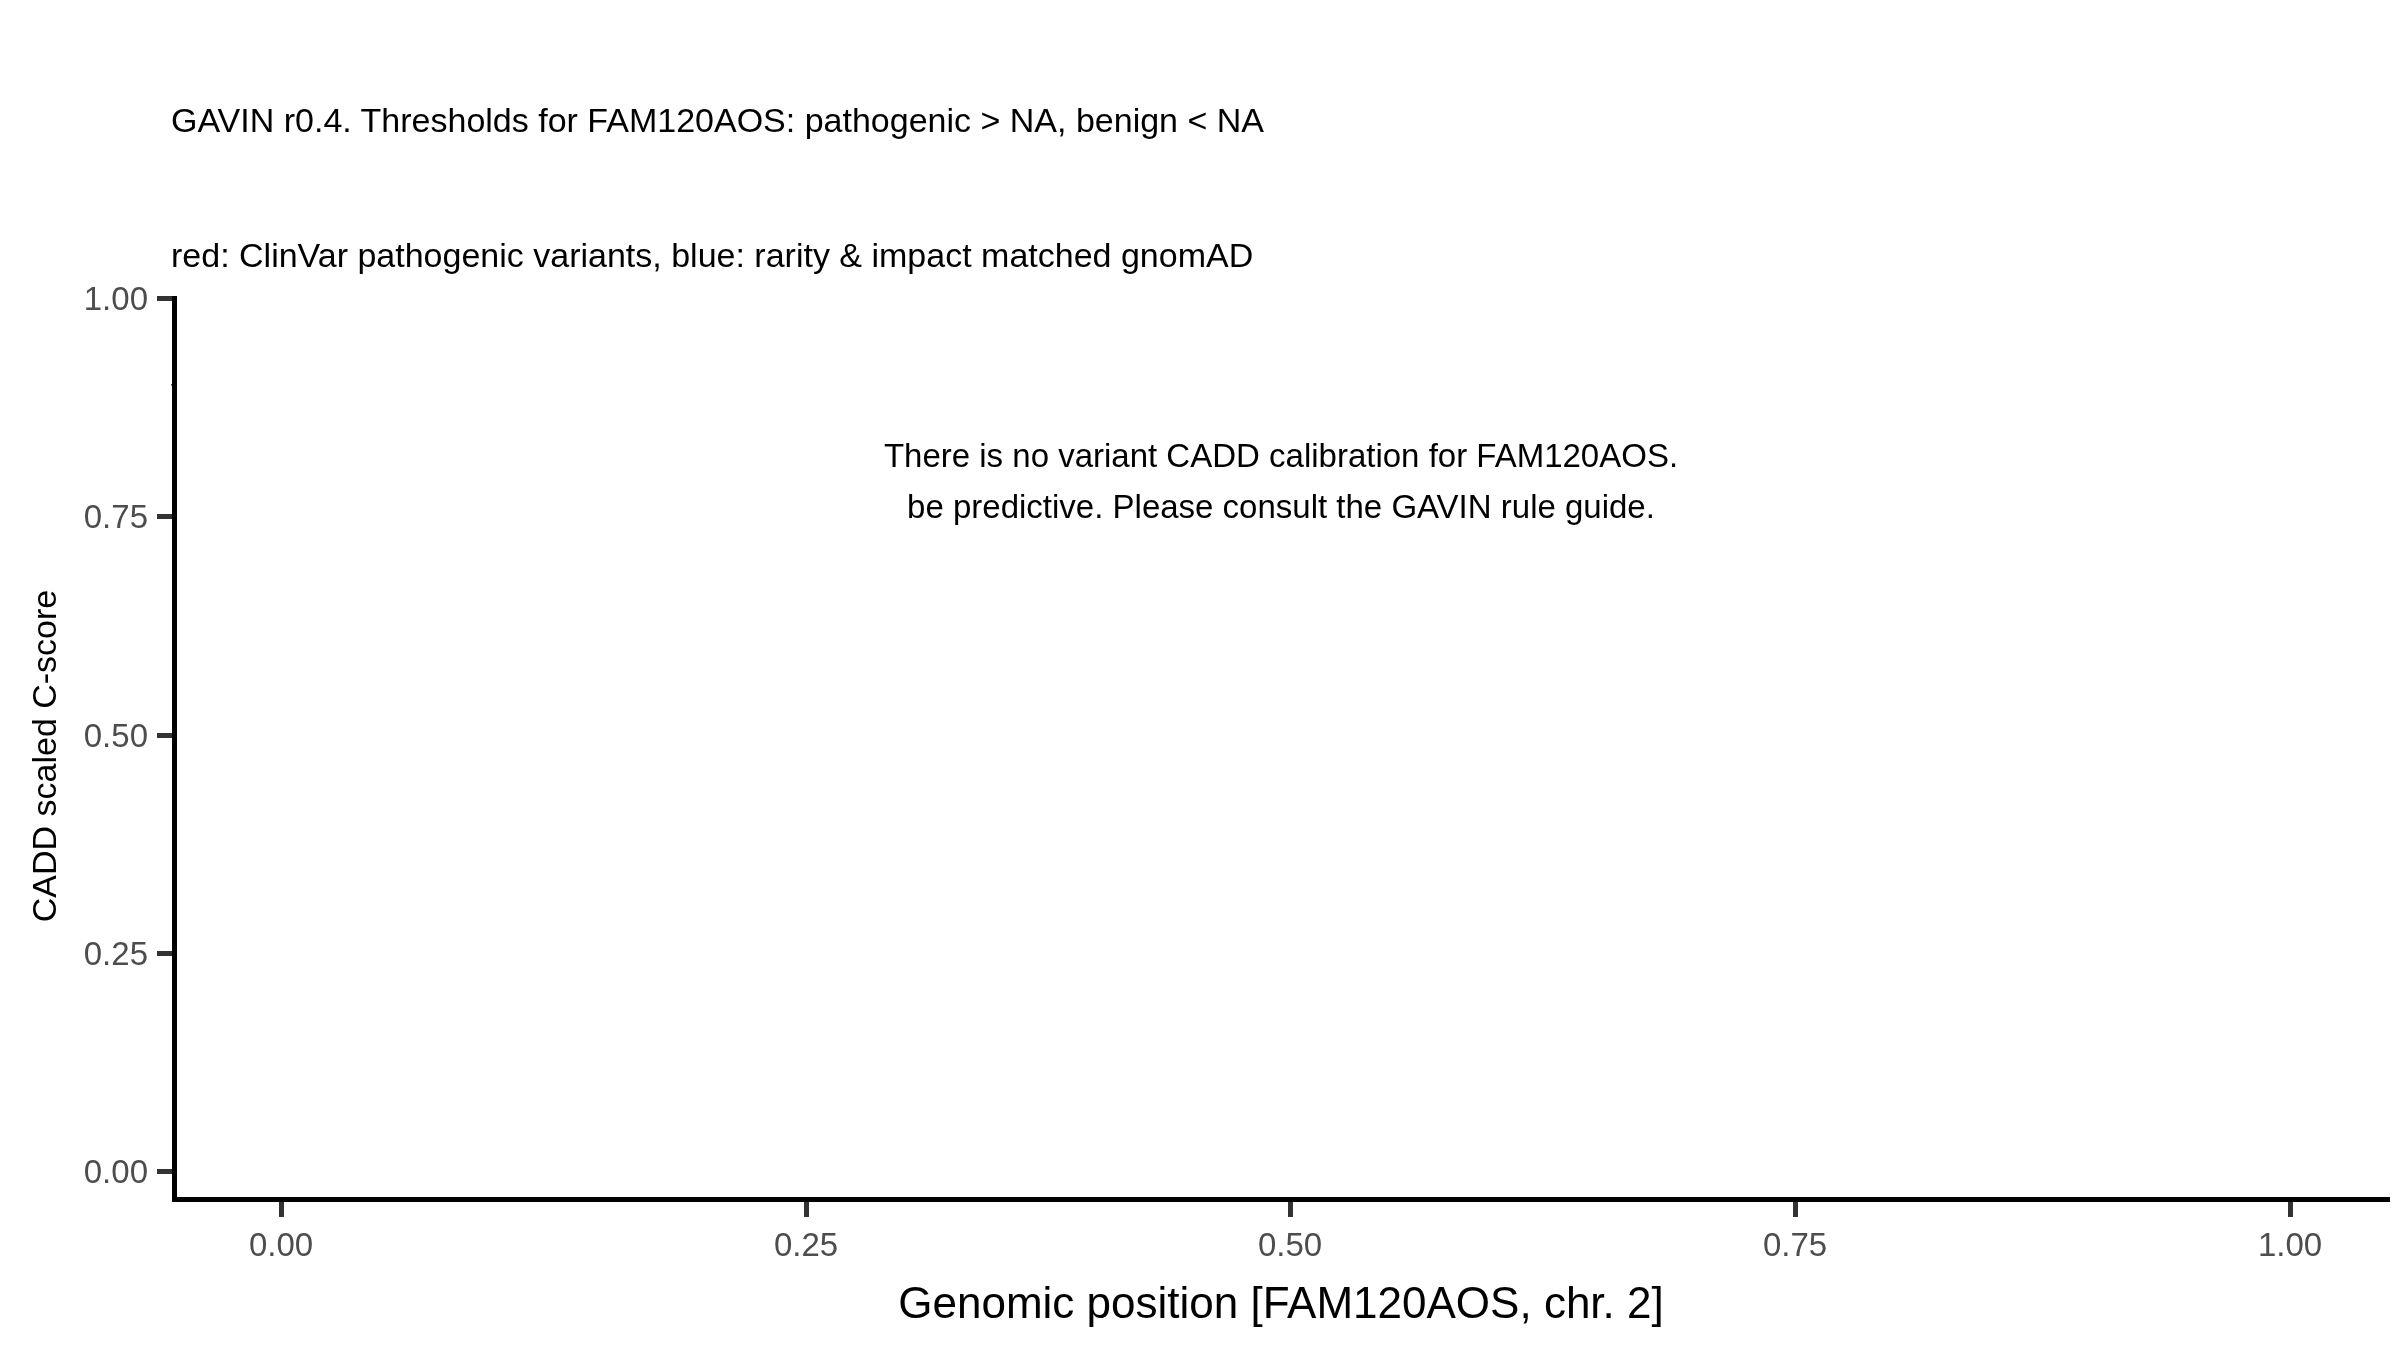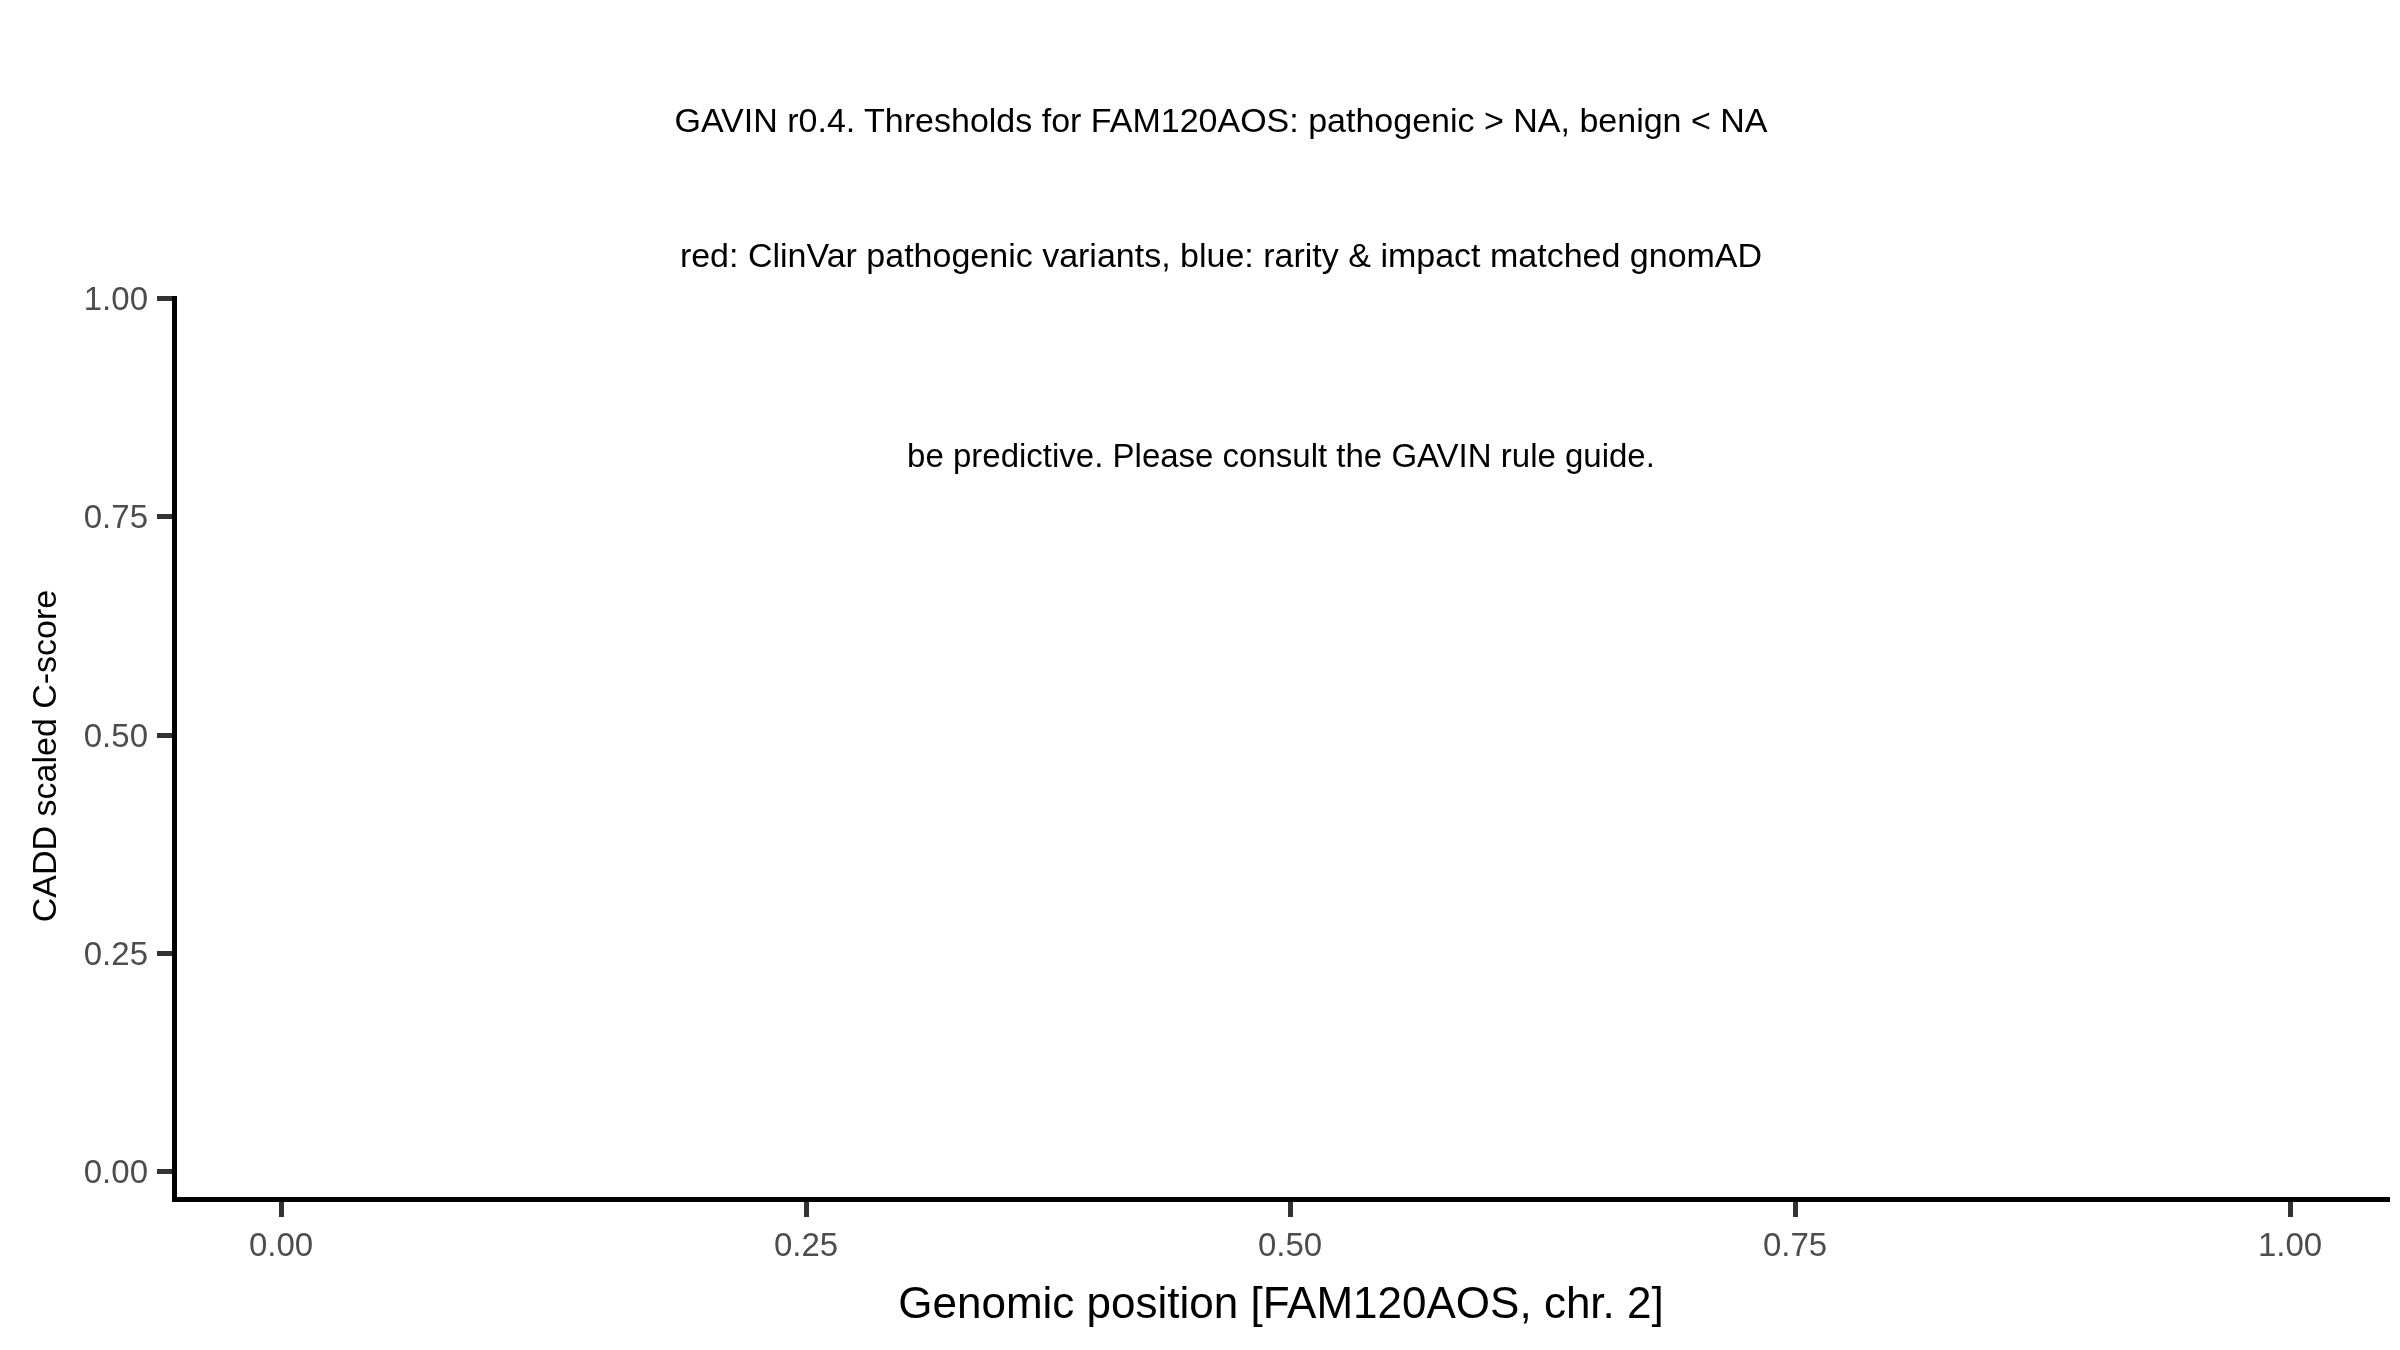--- a/index.html
+++ b/index.html
@@ -28,21 +28,20 @@
     top: 8px;
     width: 2100px;
     font-size: 34px;
     line-height: 45px;
     color: #000000;
     white-space: pre;
   }
   #plot-title .title-line {
     display: block;
     white-space: pre;
-    text-align: center;
   }
 
   
   #panel {
     position: absolute;
     left: 172px;
     top: 298px;
     width: 2218px;
     height: 902px;
     background: #ffffff;
@@ -166,20 +165,21 @@
     <span class="title-line">GAVIN r0.4. Thresholds for FAM120AOS: pathogenic &gt; NA, benign &lt; NA</span>
     <span class="title-line">red: ClinVar pathogenic variants, blue: rarity &amp; impact matched gnomAD</span>
     <span class="title-line">variants, green: RefSeq exons, grey: genome-wide fallback threshold</span>
   </div>
 
   <div id="panel"></div>
   <div id="panel-axis-left"></div>
   <div id="panel-axis-bottom"></div>
 
   <div id="panel-annotation">
+    <span class="ann-line">There is no variant CADD calibration for FAM120AOS.</span>
     <span class="ann-line">be predictive. Please consult the GAVIN rule guide.</span>
   </div>
 
   <div class="y-tick-group" style="top:299px;">
     <span class="y-tick-label">1.00</span>
     <span class="y-tick-mark"></span>
   </div>
   <div class="y-tick-group" style="top:517px;">
     <span class="y-tick-label">0.75</span>
     <span class="y-tick-mark"></span>

